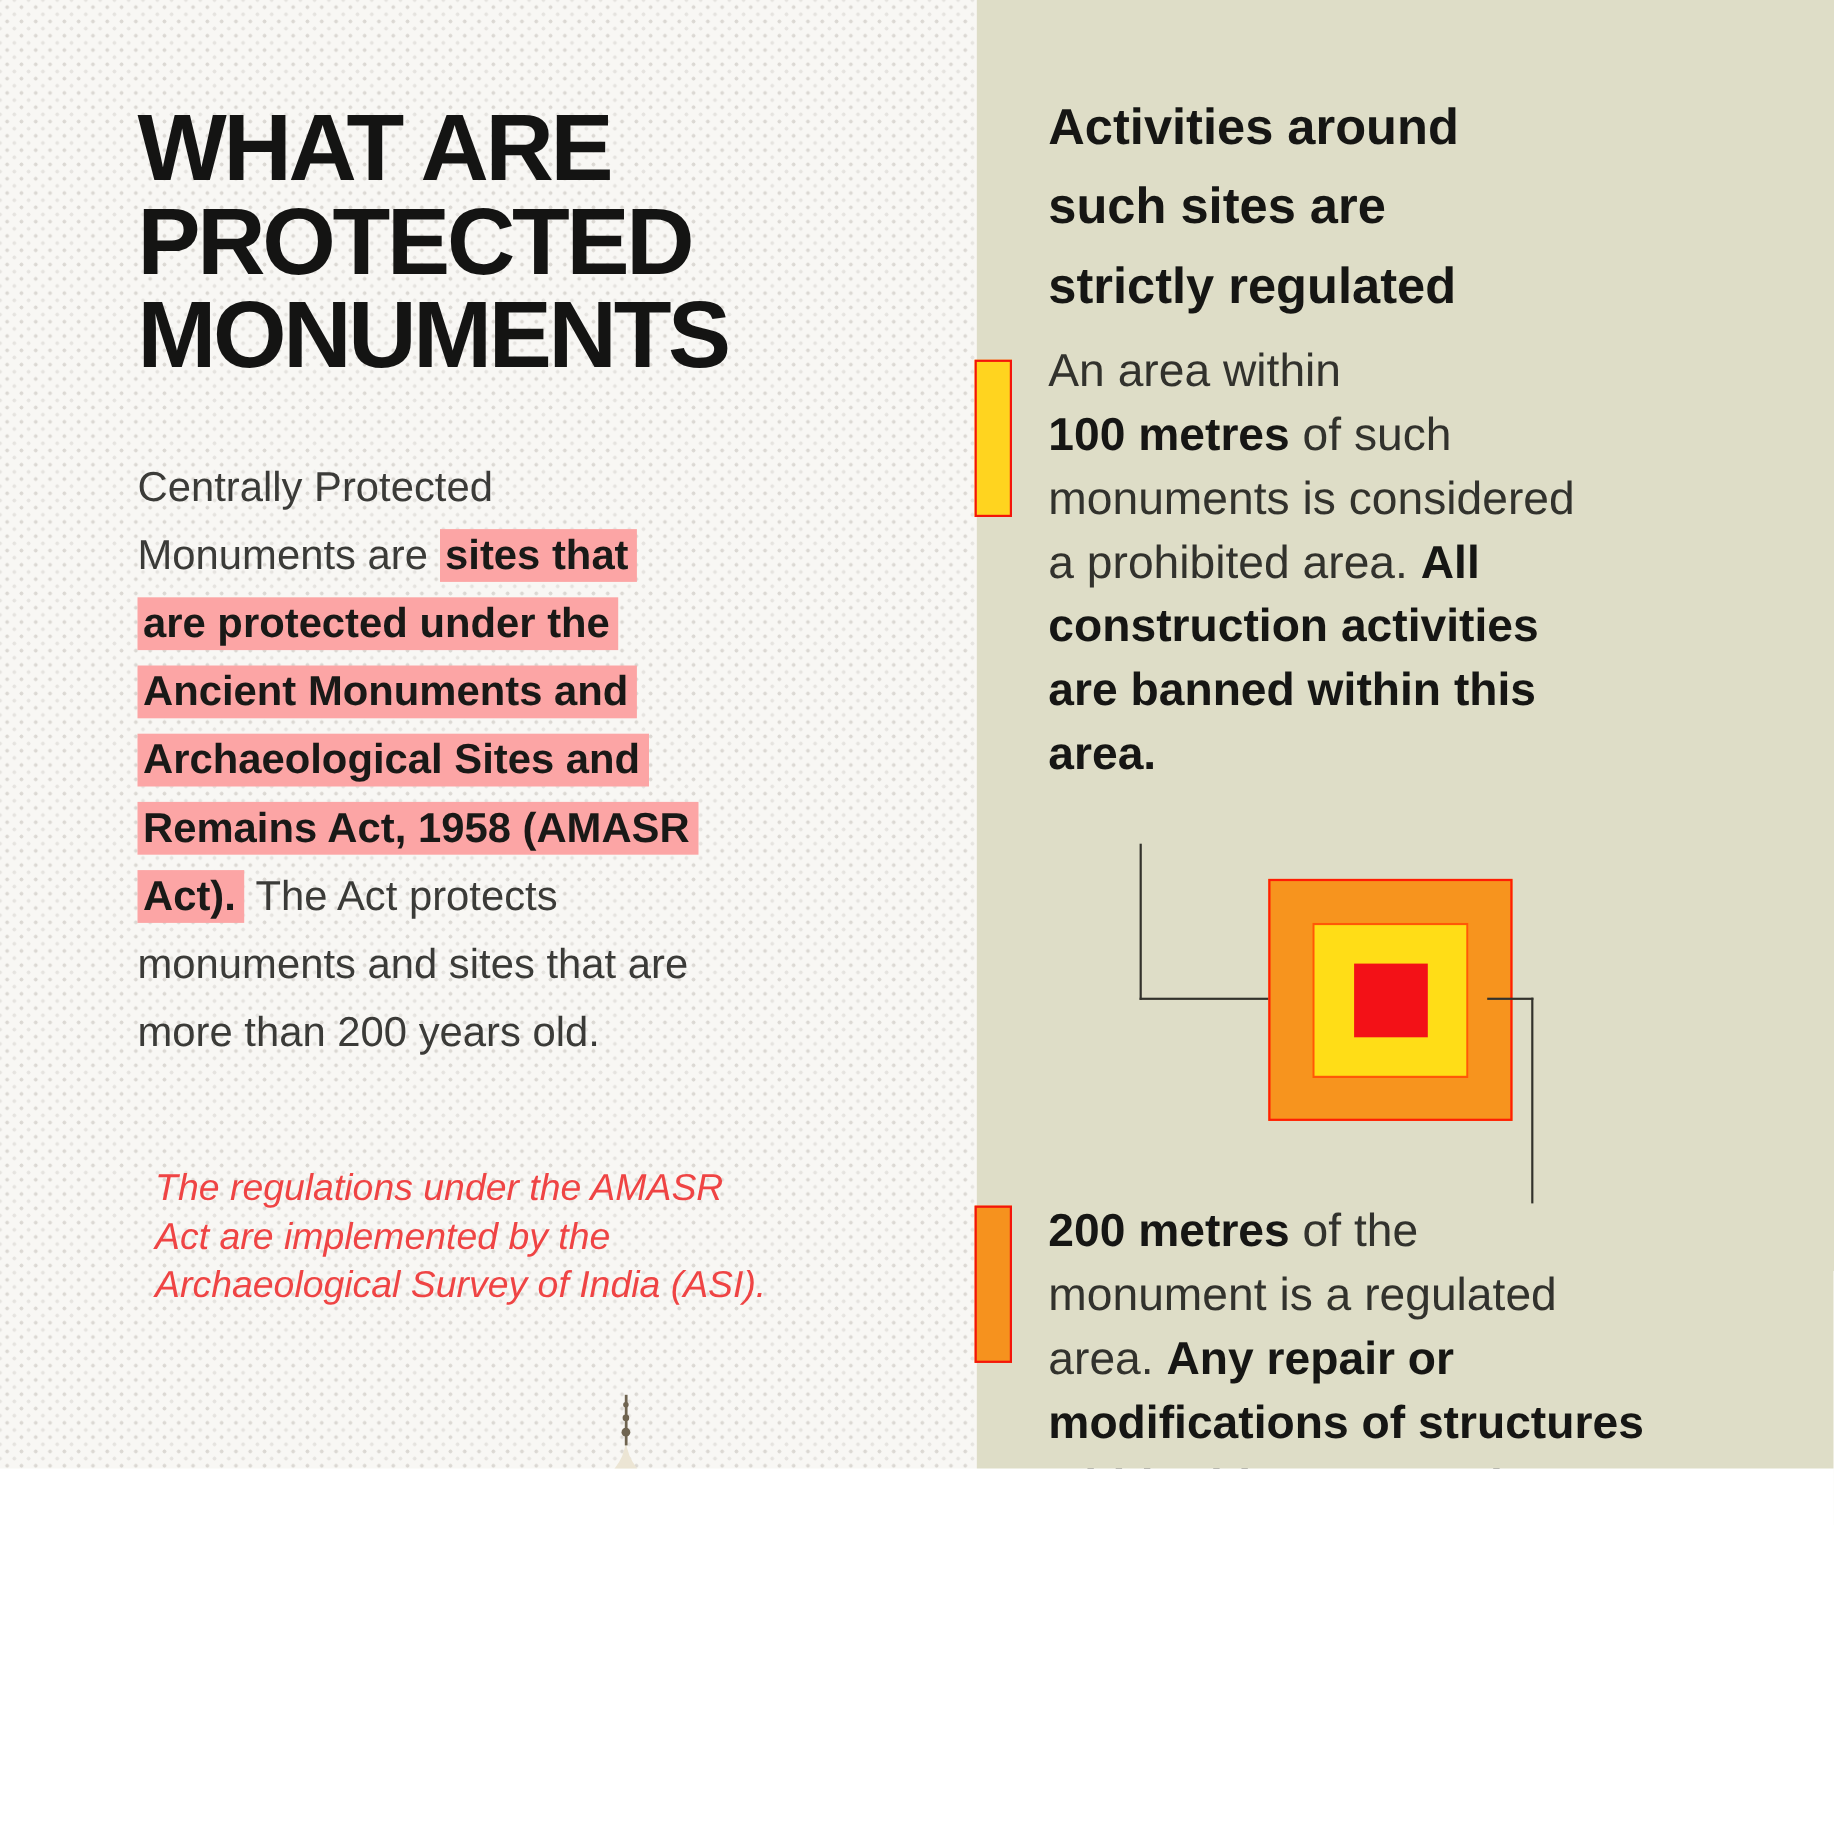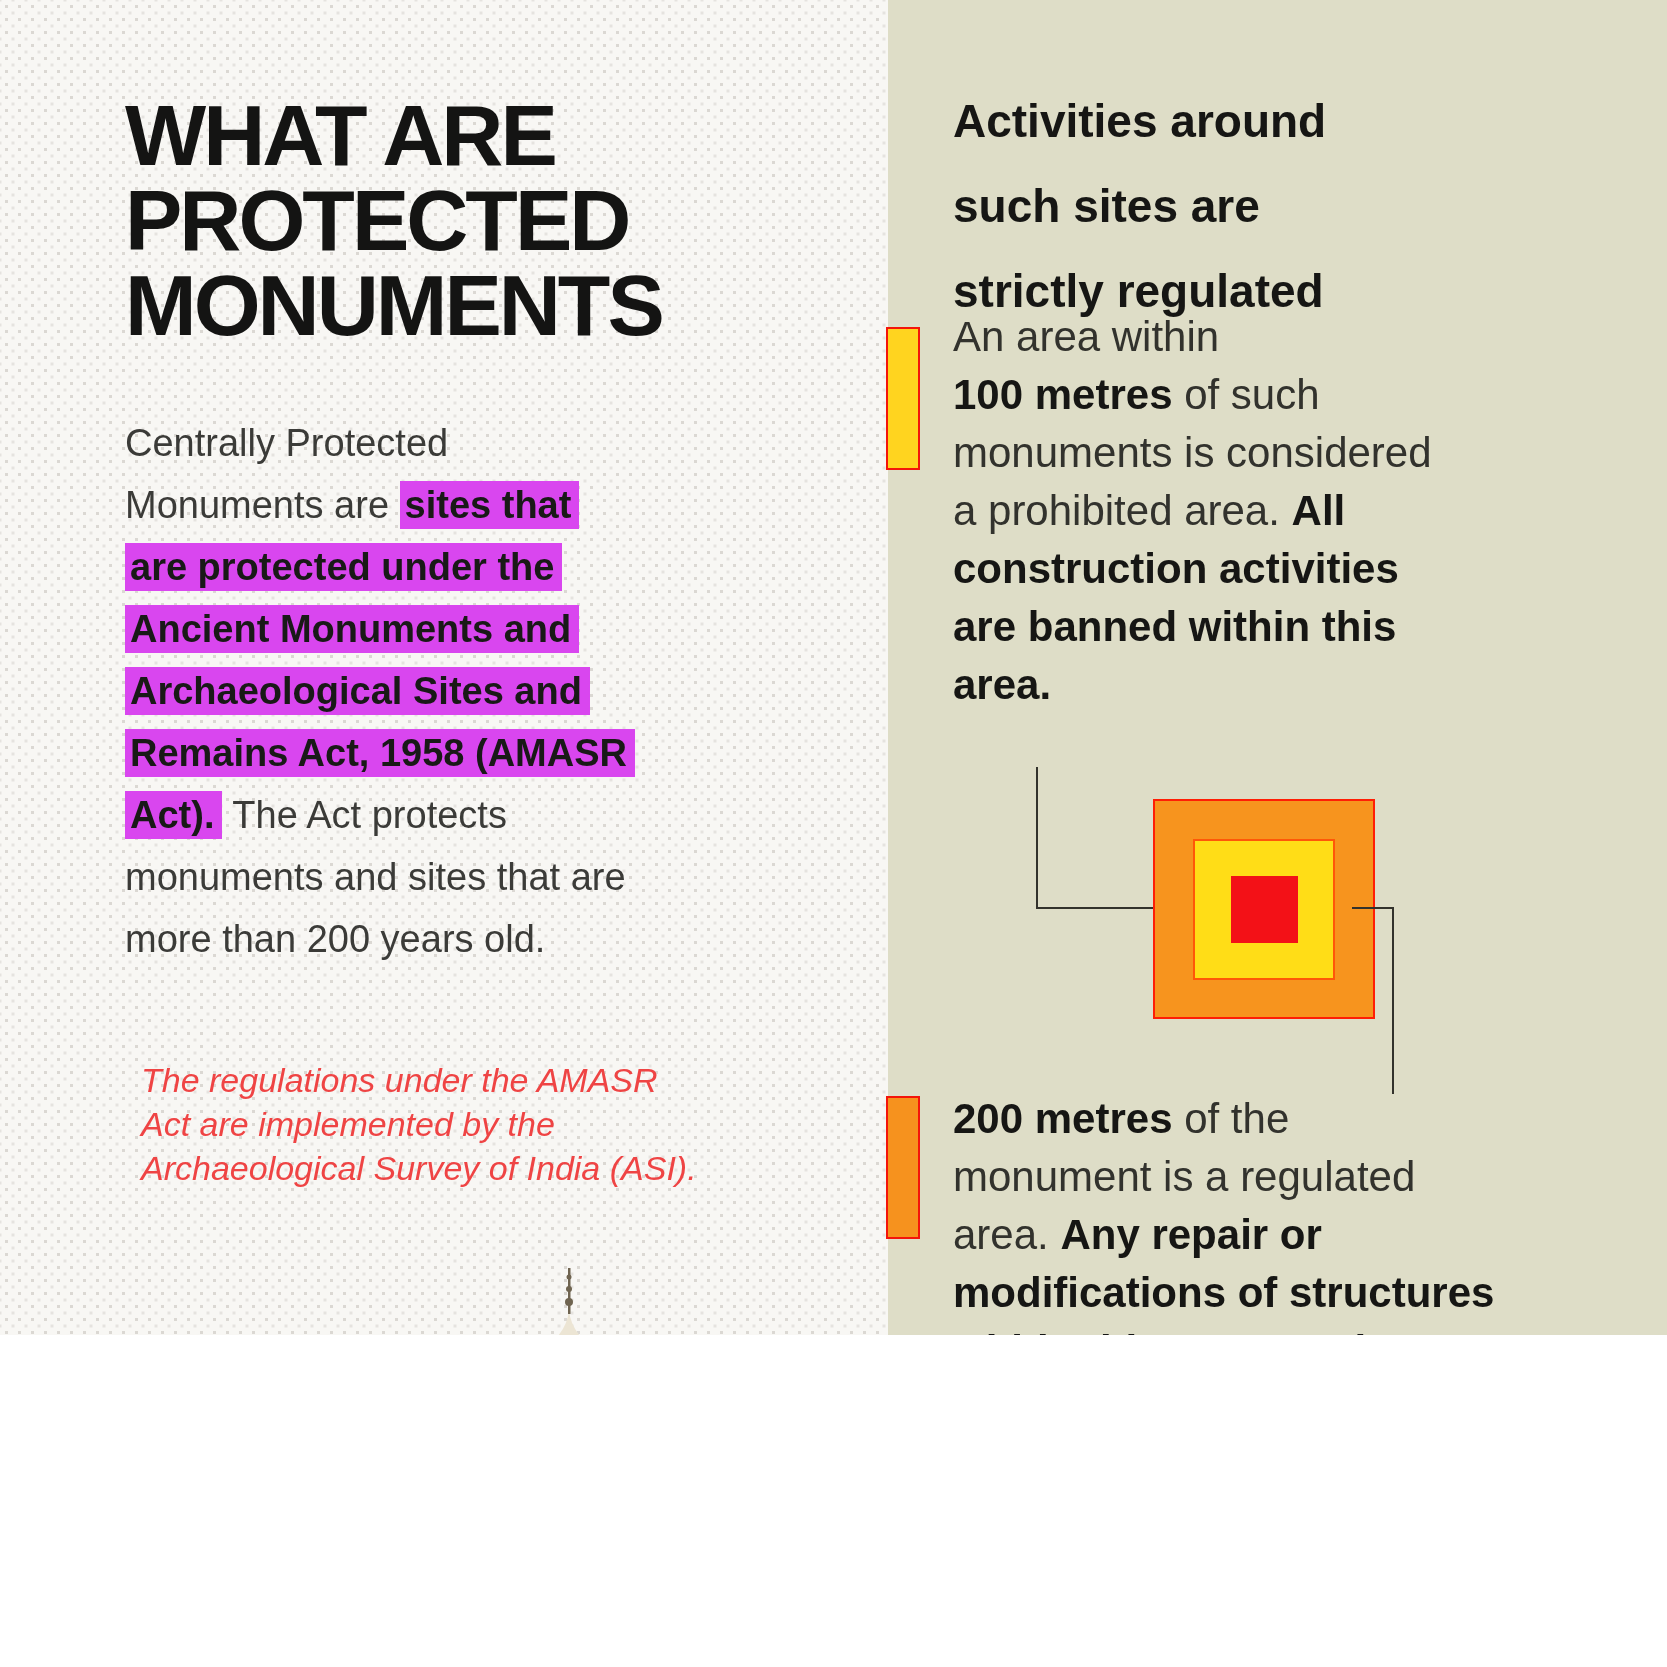--- a/index.html
+++ b/index.html
@@ -16,30 +16,30 @@
     background-position:0 0,6.5px 6.5px;}
   .right-panel{position:absolute;left:888px;top:0;width:779px;height:1667px;
     background:#deddc7;}
 
   
   .title{position:absolute;left:125px;top:93px;margin:0;width:720px;
     font-size:86px;line-height:85px;font-weight:bold;letter-spacing:-3px;
     color:#141413;white-space:pre-line;}
   .intro{position:absolute;left:125px;top:412px;margin:0;width:700px;
     font-size:38px;line-height:62px;color:#3b3b38;white-space:pre-line;}
-  .hl{background:#d946ef;font-weight:bold;color:#191917;
+  .hl{background:#fca5a5;font-weight:bold;color:#191917;
     padding:3px 8px 3px 5px;
     -webkit-box-decoration-break:clone;box-decoration-break:clone;}
   .note{position:absolute;left:125px;top:1042px;margin:16px;width:700px;
     font-style:italic;font-size:34px;line-height:44px;color:#ef4444;
     white-space:pre-line;}
 
   
   .r-heading{position:absolute;left:953px;top:79px;margin:0;width:640px;
-    font-size:46px;line-height:85px;font-weight:bold;color:#161614;
+    font-size:46px;line-height:72px;font-weight:bold;color:#161614;
     white-space:pre-line;}
   .r-para{position:absolute;left:953px;margin:0;width:660px;
     font-size:42px;line-height:58px;color:#32322d;white-space:pre-line;}
   .r-para strong{color:#161614;}
   .p1{top:308px;}
   .p2{top:1090px;}
 
   
   .bar{position:absolute;left:886px;width:34px;height:143px;
     border:2px solid #f4150a;box-sizing:border-box;}

